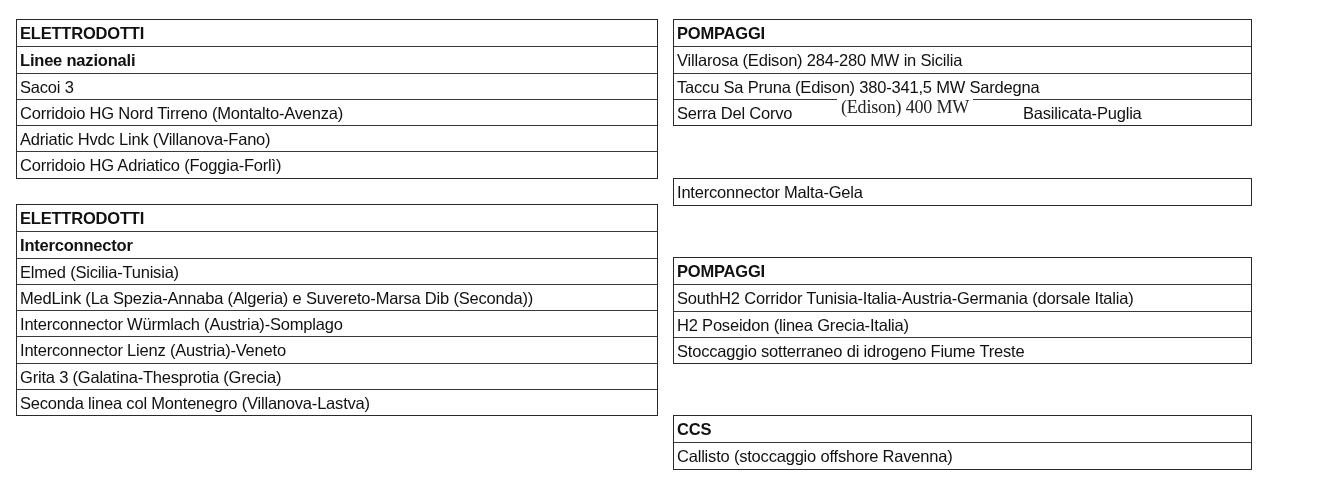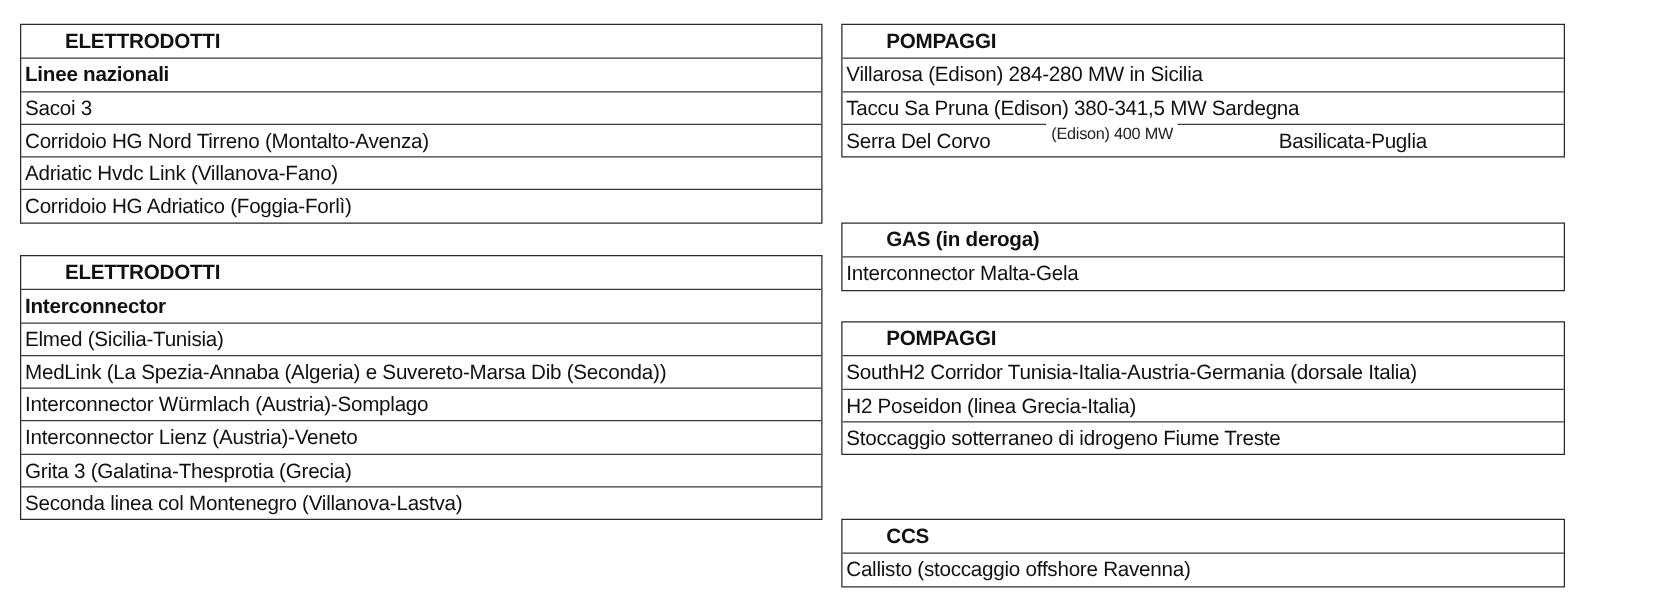--- a/index.html
+++ b/index.html
@@ -1,26 +1,26 @@
 <!DOCTYPE html>
 <html><head>
 <meta charset="utf-8">
 <style>
   html, body { margin: 0; padding: 0; background: #ffffff; }
   body { width: 1344px; height: 483px; position: relative; overflow: hidden;
          font-family: "Liberation Sans", sans-serif; color: #111111; }
   .tbl { position: absolute; border: 1px solid #2a2a2a; box-sizing: border-box; background: #fff; }
   .row { height: 26.3px; line-height: 26px; border-top: 1px solid #3a3a3a; box-sizing: border-box;
          padding-left: 3px; font-size: 16.5px; white-space: nowrap; overflow: visible; letter-spacing: -0.2px; }
-  .row:first-child { border-top: none; margin-left: 32px; }
+  .row:first-child { border-top: none; }
   .row.b { font-weight: bold; }
   .left { left: 16px; width: 642px; }
   .right { left: 673px; width: 579px; }
-  .patch { position: absolute; background: #fff; font-family: Liberation Sans, sans-serif;
-           font-size: 13px; line-height: 18px; color: #222; }
+  .patch { position: absolute; background: #fff; font-family: Liberation Serif, serif;
+           font-size: 18px; line-height: 18px; color: #222; }
 </style>
 </head>
 <body>
 
 <div class="tbl left" style="top:19px;">
   <div class="row b">ELETTRODOTTI</div>
   <div class="row b">Linee nazionali</div>
   <div class="row">Sacoi 3</div>
   <div class="row">Corridoio HG Nord Tirreno (Montalto-Avenza)</div>
   <div class="row">Adriatic Hvdc Link (Villanova-Fano)</div>
@@ -43,21 +43,20 @@
   <div class="row">Villarosa (Edison) 284-280 MW in Sicilia</div>
   <div class="row">Taccu Sa Pruna (Edison) 380-341,5 MW Sardegna</div>
   <div class="row" style="position:relative;">
     <span>Serra Del Corvo</span>
     <span class="patch" style="left:163px; top:-2px; padding:0 4px;">(Edison) 400 MW</span>
     <span style="position:absolute; left:349px; top:0;">Basilicata-Puglia</span>
   </div>
 </div>
 
 <div class="tbl right" style="top:178px;">
-  <div class="row b">GAS (in deroga)</div>
   <div class="row">Interconnector Malta-Gela</div>
 </div>
 
 <div class="tbl right" style="top:257px;">
   <div class="row b">POMPAGGI</div>
   <div class="row">SouthH2 Corridor Tunisia-Italia-Austria-Germania (dorsale Italia)</div>
   <div class="row">H2 Poseidon (linea Grecia-Italia)</div>
   <div class="row">Stoccaggio sotterraneo di idrogeno Fiume Treste</div>
 </div>
 

